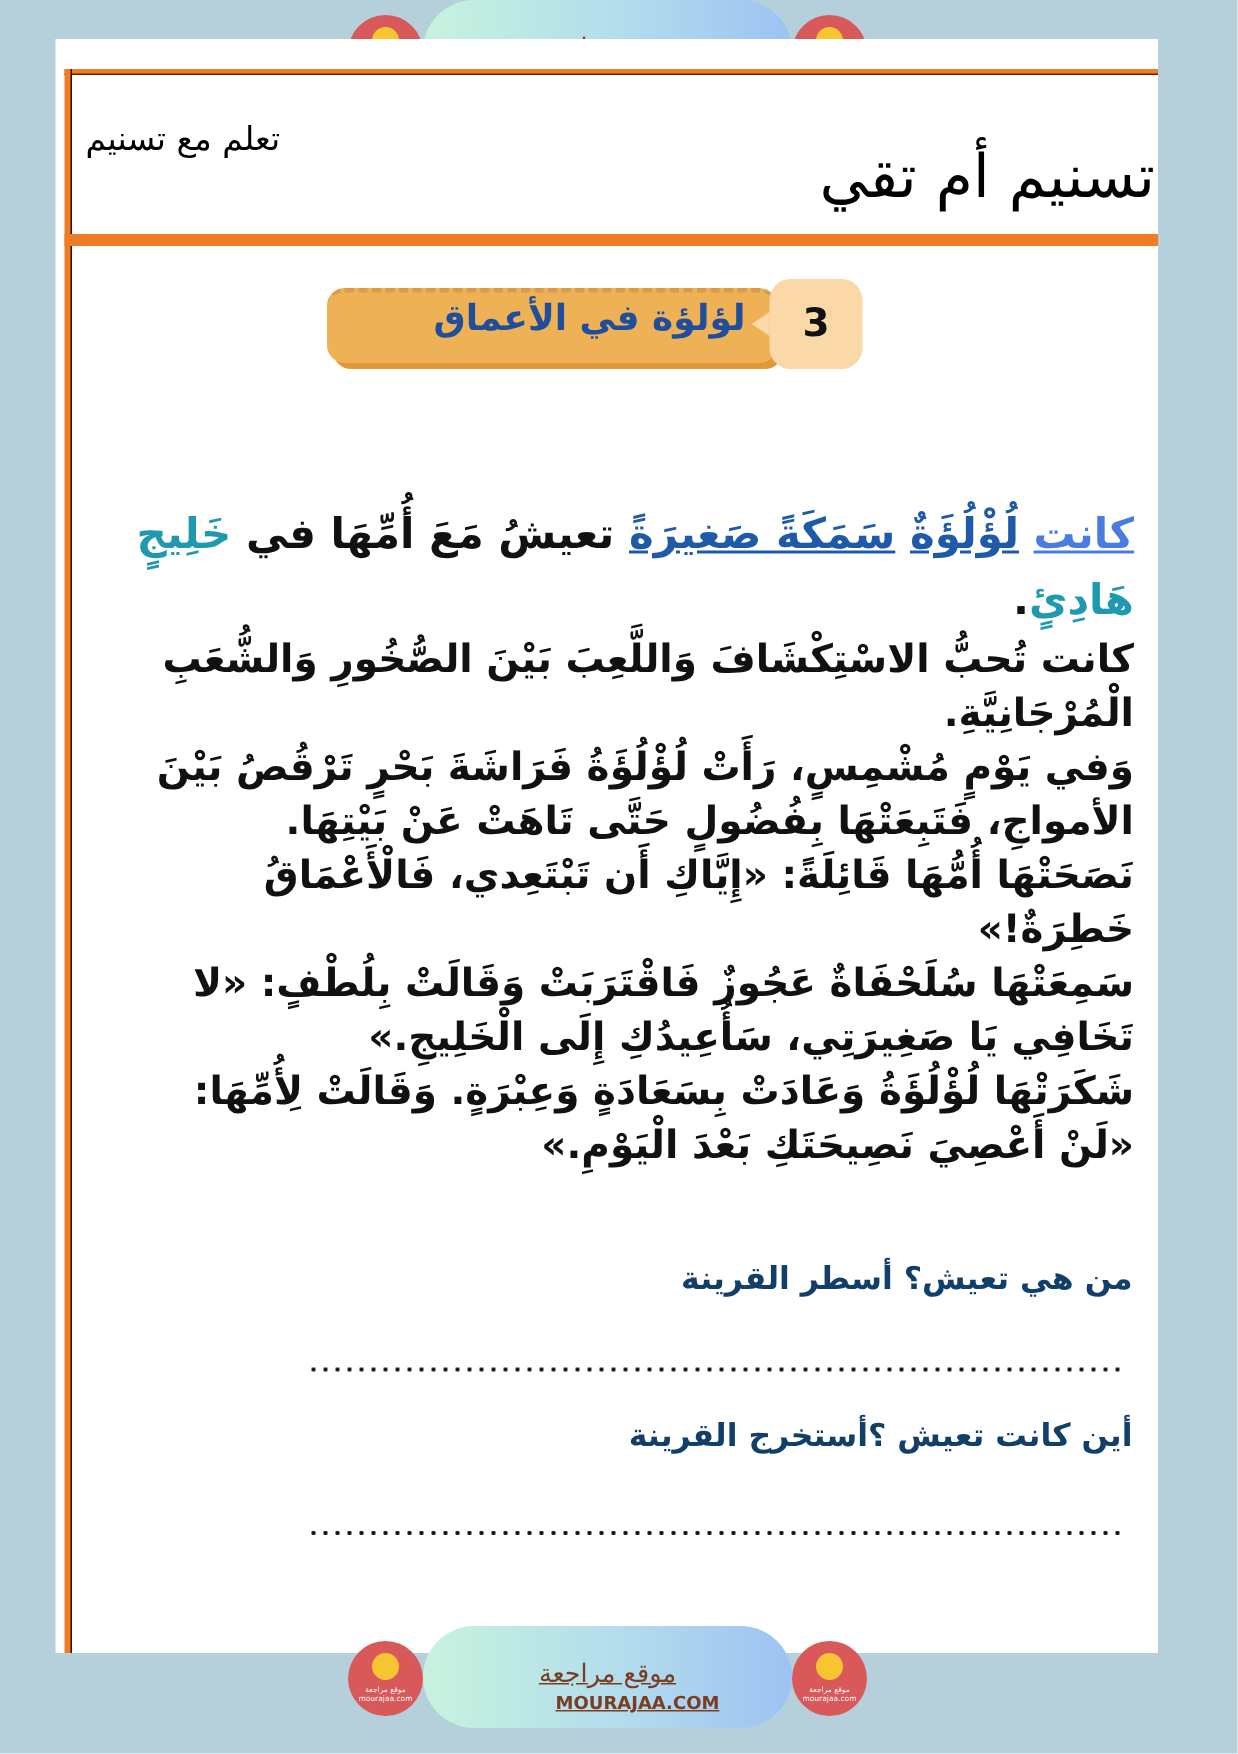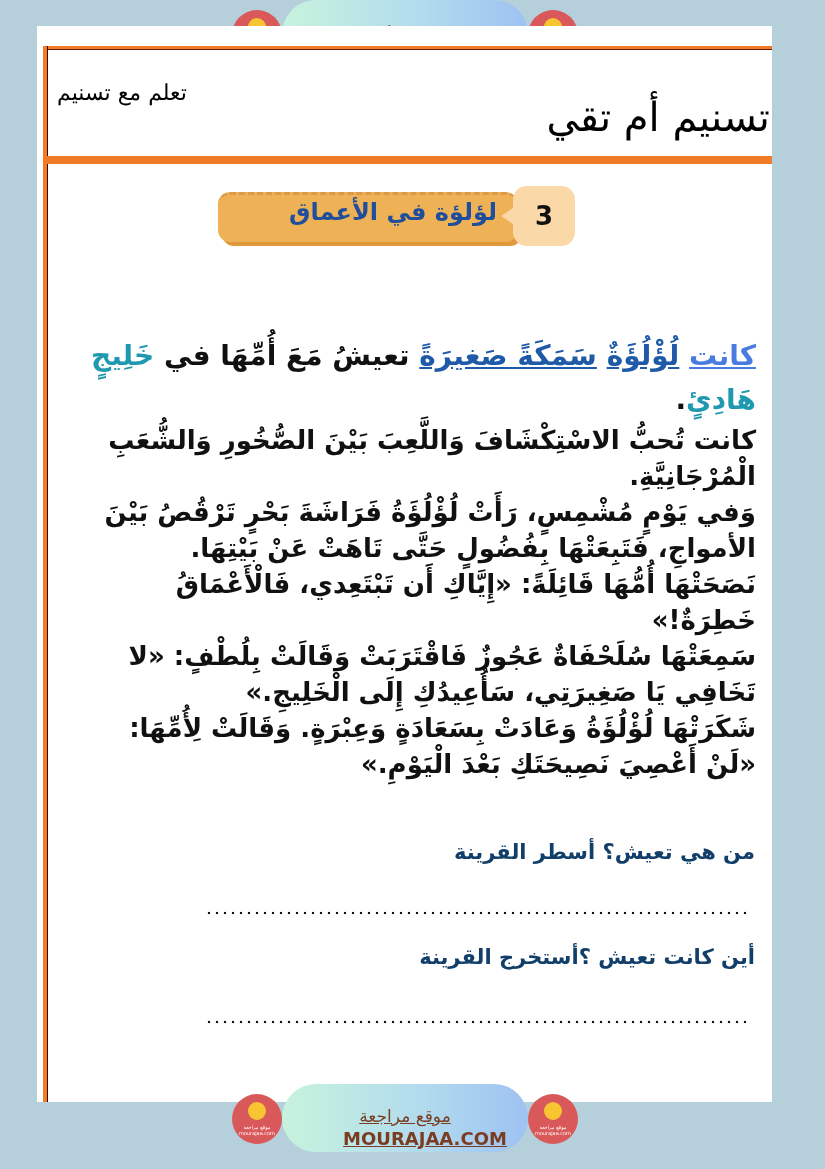--- a/index.html
+++ b/index.html
@@ -58,21 +58,21 @@
     border-radius: 34px;
     background: linear-gradient(90deg, #c7f3dd 0%, #b2dced 55%, #9ec2f2 100%);
     text-align: center; direction: rtl;
   }
   .badge-pill .ar {
     display: block; margin-top: 22px;
     font-size: 17px; font-weight: normal; color: #7a3d22; text-decoration: underline;
   }
   .badge-pill .en {
     display: block; margin-top: 2px;
-    font-size: 18px; font-weight: bold; color: #7a3d22; text-decoration: underline;
+    font-size: 12px; font-weight: bold; color: #7a3d22; text-decoration: underline;
     direction: ltr;
     padding-left: 40px;
   }
   .badge-circle {
     position: absolute; top: 10px; width: 50px; height: 50px; border-radius: 50%;
     background: #d9585a;
   }
   .badge-circle .dot {
     position: absolute; left: 16px; top: 8px; width: 18px; height: 18px; border-radius: 50%;
     background: #f7c531;

